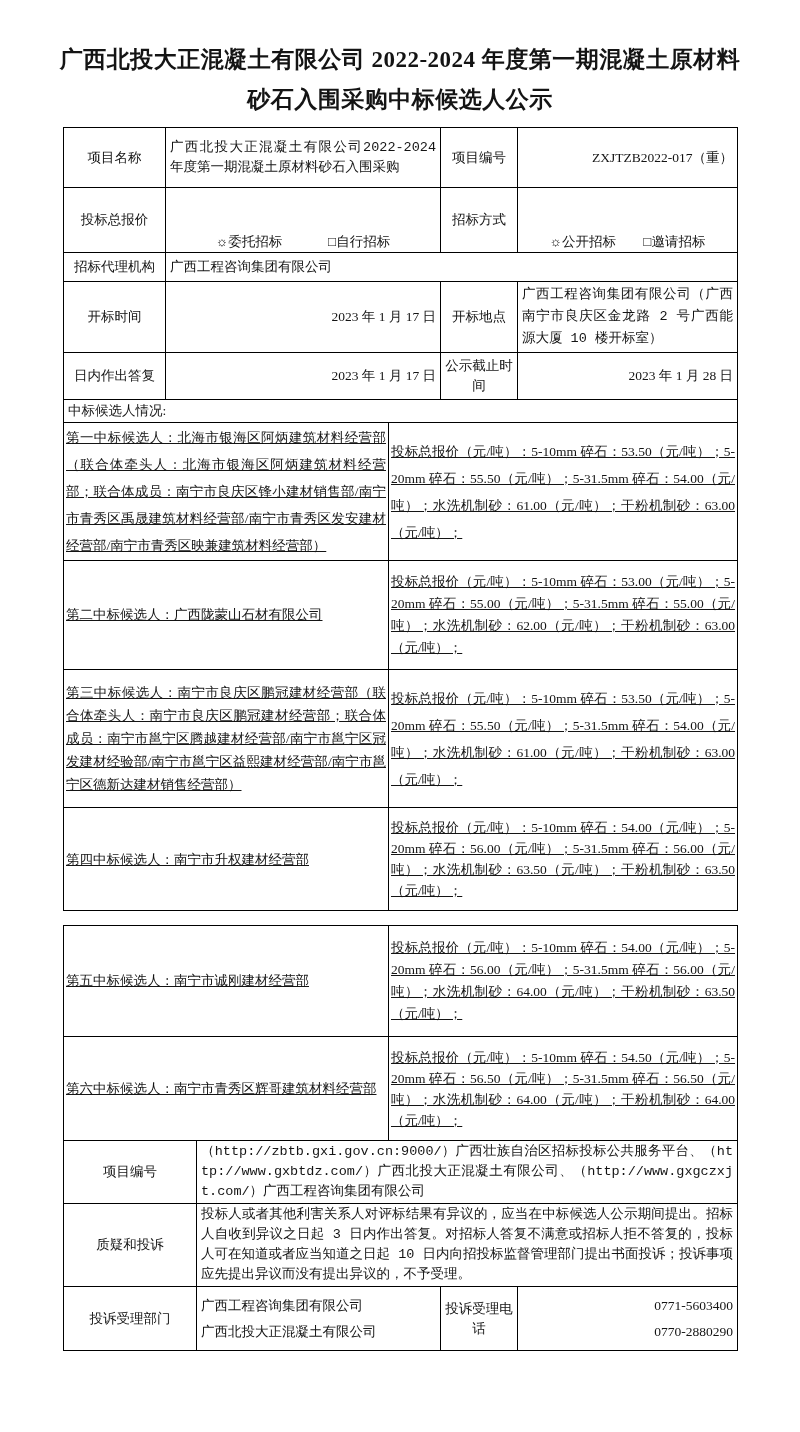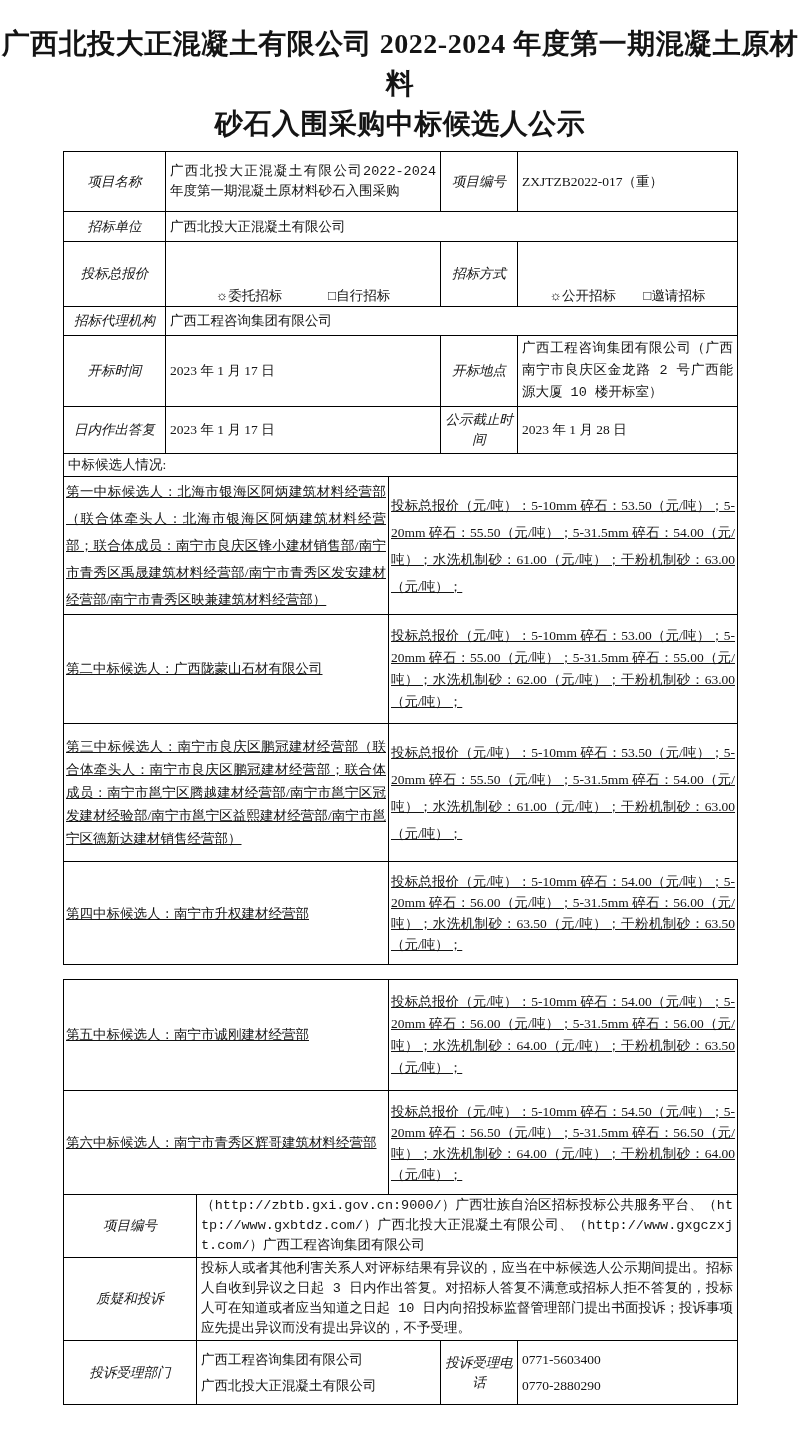--- a/index.html
+++ b/index.html
@@ -1,35 +1,35 @@
 <!DOCTYPE html>
 <html><head>
 <meta charset="utf-8">
 <style>
   html,body { margin:0; padding:0; }
   body {
     width:800px; height:1432px; background:#ffffff; color:#141414;
     font-family:"Liberation Serif","DejaVu Serif",serif;
   }
   .doc-title {
-    padding-top:24px; text-align:center; font-weight:bold;
-    font-size:28px; line-height:40px; letter-spacing:0.5px;
+    padding-top:40px; text-align:center; font-weight:bold;
+    font-size:23px; line-height:40px; letter-spacing:0.5px;
   }
   table {
     border-collapse:collapse; table-layout:fixed;
     width:674px; margin-left:63px;
   }
   .tableA { margin-top:7px; }
   .tableB { margin-top:14px; }
   td {
     border:1px solid #000; font-size:13.5px; padding:1px 4px;
     vertical-align:middle; overflow:hidden; word-break:break-all;
   }
-  .lbl { text-align:center; padding:1px 2px;font-style:italic; }
-  .ctr { text-align:left; }
+  .lbl { text-align:center; padding:1px 2px; }
+  .ctr { text-align:right; }
   .jst { text-align:justify;font-family:Liberation Mono, monospace; }
   .cand { padding:0 2px; text-align:justify;text-decoration:underline; }
   .lh20 { line-height:20px; }
   .lh21 { line-height:21px; }
   .lh22 { line-height:22px; }
   .lh23 { line-height:23px; }
   .lh26 { line-height:26px; }
   .lh27 { line-height:27px; }
   .opts { display:flex; justify-content:space-evenly; align-items:center;margin-top:44px; }
   .opts span { white-space:nowrap; }
@@ -51,24 +51,20 @@
         <col style="width:52px">
       <col style="width:77px">
         <col style="width:220px">
     </colgroup>
     <tbody>
         <tr style="height:60px">
       <td class="lbl">项目名称</td>
       <td class="jst lh20" colspan="2">广西北投大正混凝土有限公司2022-2024 年度第一期混凝土原材料砂石入围采购</td>
       <td class="lbl">项目编号</td>
       <td class="ctr">ZXJTZB2022-017（重）</td>
-    </tr>
-    <tr style="height:30px">
-      <td class="lbl">招标单位</td>
-      <td colspan="4">广西北投大正混凝土有限公司</td>
     </tr>
     <tr style="height:30px">
       <td class="lbl">投标总报价</td>
       <td colspan="2">
         <div class="opts">
           <span><span>☼</span><span>委托招标</span></span>
           <span><span>□</span><span>自行招标</span></span>
         </div>
       </td>
       <td class="lbl">招标方式</td>

